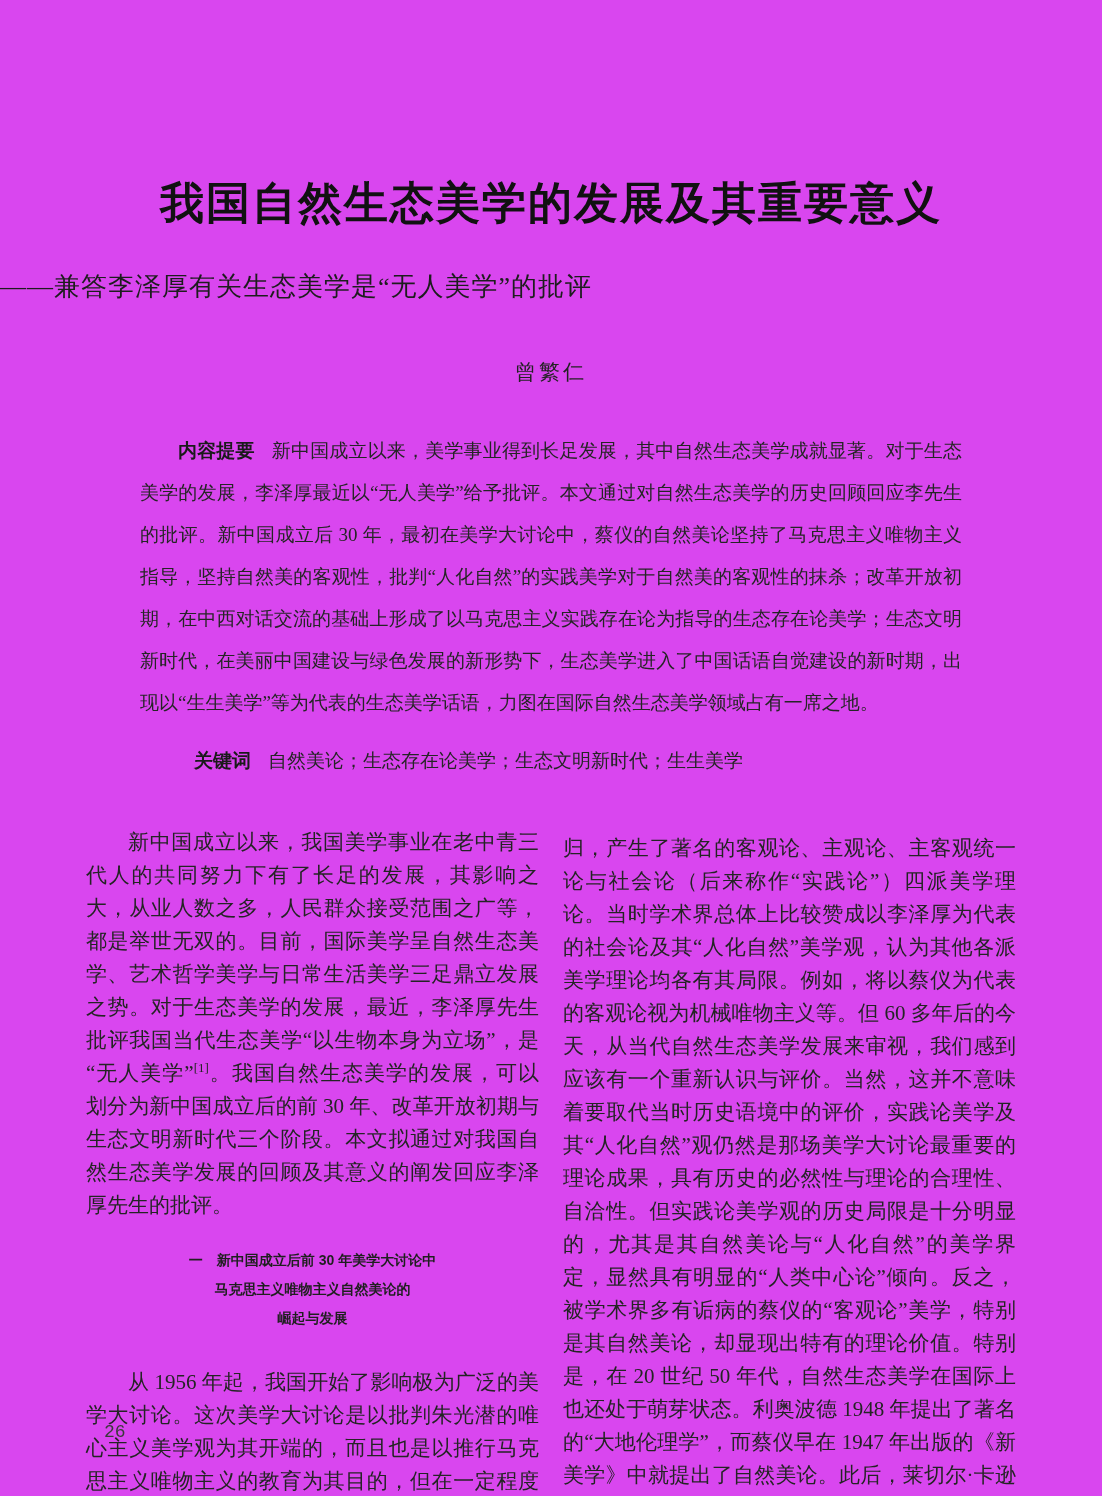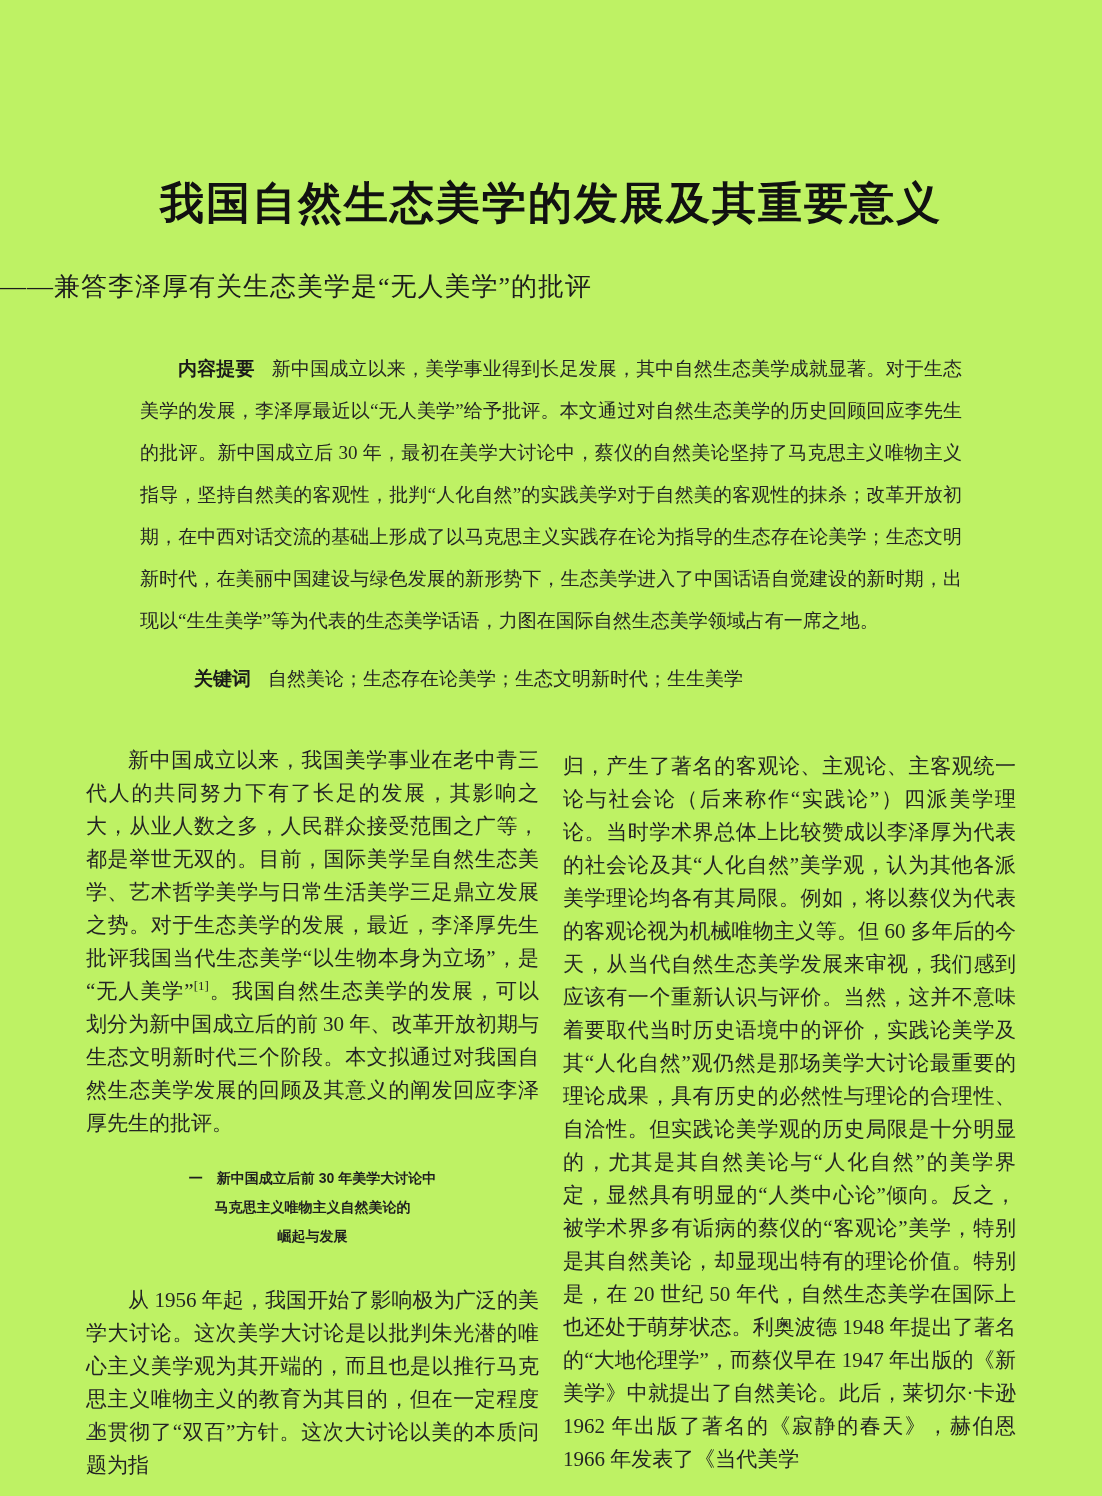--- a/index.html
+++ b/index.html
@@ -4,21 +4,21 @@
 <style>
   html, body {
     margin: 0;
     padding: 0;
     background: #ffffff;
   }
   .page {
     position: relative;
     width: 1102px;
     height: 1496px;
-    background: #bef264;
+    background: #d946ef;
     color: #1d1d1d;
     font-family: "Liberation Serif", "DejaVu Serif", serif;
     overflow: hidden;
   }
   .article-title {
     margin: 0;
     padding-top: 178px;
     text-align: center;
     font-size: 44px;
     font-weight: 700;
@@ -93,37 +93,38 @@
     color: #1f1f1f;
   }
   sup.fnref {
     font-size: 13px;
     line-height: 0;
     vertical-align: super;
     letter-spacing: 0;
   }
   .page-number {
     position: absolute;
-    left: 88px;
+    left: 104px;
     bottom: 54px;
-    font-family: Liberation Serif, serif;
+    font-family: Liberation Mono, monospace;
     font-size: 18px;
     color: #3a3a3a;
     margin-top: 48px;
   }
 </style>
 </head>
 <body>
 
 <div class="page">
 
   <h1 class="article-title">我国自然生态美学的发展及其重要意义</h1>
 
   <h2 class="article-subtitle">——兼答李泽厚有关生态美学是“无人美学”的批评</h2>
 
+  <div class="author">曾繁仁</div>
 
   <div class="abstract-block">
     <p class="abstract-para">
       <span class="hei-label">内容提要</span><span>新中国成立以来，美学事业得到长足发展，其中自然生态美学成就显著。对于生态美学的发展，李泽厚最近以“无人美学”给予批评。本文通过对自然生态美学的历史回顾回应李先生的批评。新中国成立后 30 年，最初在美学大讨论中，蔡仪的自然美论坚持了马克思主义唯物主义指导，坚持自然美的客观性，批判“人化自然”的实践美学对于自然美的客观性的抹杀；改革开放初期，在中西对话交流的基础上形成了以马克思主义实践存在论为指导的生态存在论美学；生态文明新时代，在美丽中国建设与绿色发展的新形势下，生态美学进入了中国话语自觉建设的新时期，出现以“生生美学”等为代表的生态美学话语，力图在国际自然生态美学领域占有一席之地。</span>
     </p>
     <p class="keywords-para">
       <span class="hei-label">关键词</span><span>自然美论；生态存在论美学；生态文明新时代；生生美学</span>
     </p>
   </div>
 

